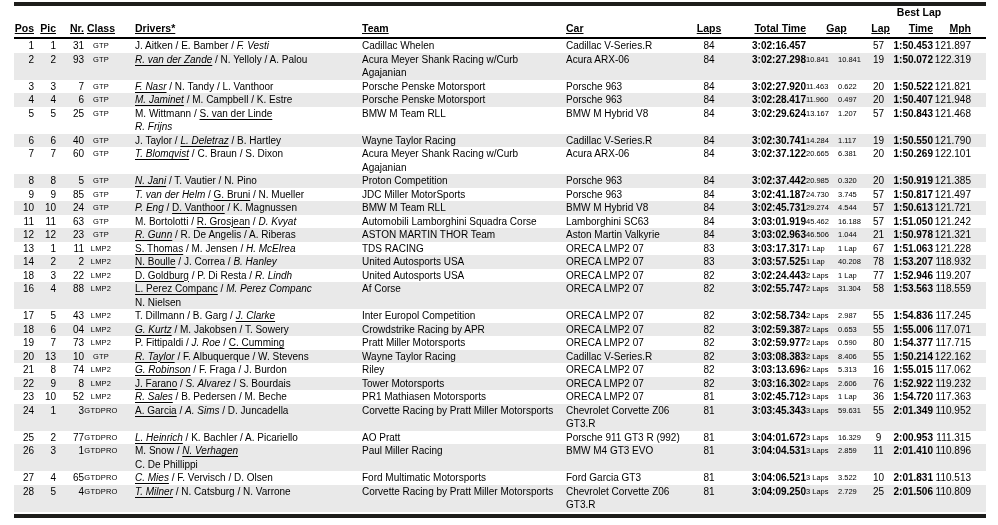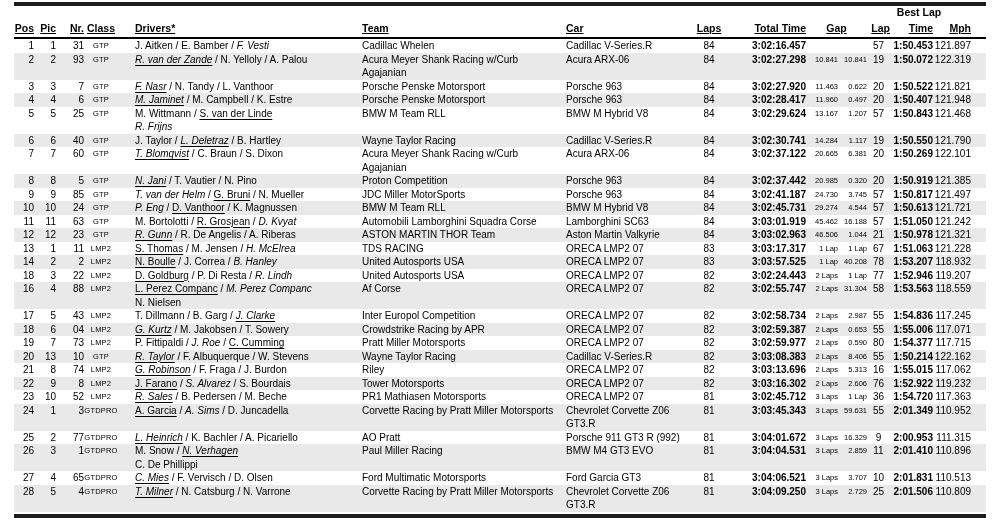--- a/index.html
+++ b/index.html
@@ -16,21 +16,21 @@
   th.best{text-align:center;}
   tbody td{font-size:10px;line-height:13.5px;}
   tbody tr:nth-child(even){background:#e9e9e9;}
   .c-pos,.c-pic,.c-nr{text-align:right;}
   .c-cls{text-align:center;font-size:7.5px;letter-spacing:.2px;}
   .c-drv{padding-left:17px;}
   .c-team{padding-left:2px;}
   .c-car{padding-left:3px;}
   .c-laps{text-align:center;}
   .c-total{text-align:right;font-weight:bold;}
-  .c-gap1,.c-gap2{text-align:right;font-size:7.5px;}
+  .c-gap1,.c-gap2{text-align:left;font-size:7.5px;}
   .c-blap{text-align:center;margin-top:13px;}
   .c-btime{text-align:right;font-weight:bold;}
   .c-bmph{text-align:right;}
   th.h-pos,th.h-pic,th.h-nr{text-align:right;}
   th.h-cls,th.h-laps,th.h-gap{text-align:center;}
   th.h-drv{text-align:left;padding-left:17px;}
   th.h-team{text-align:left;padding-left:2px;margin-left:37px;}
   th.h-car{text-align:left;padding-left:3px;}
   th.h-total,th.h-lap,th.h-time,th.h-mph{text-align:right;}
   .it{font-style:italic;}
@@ -697,21 +697,21 @@
           </td>
           <td class="c-team">
             <div>Ford Multimatic Motorsports</div>
           </td>
           <td class="c-car">
             <div>Ford Garcia GT3</div>
           </td>
           <td class="c-laps">81</td>
           <td class="c-total">3:04:06.521</td>
           <td class="c-gap1">3 Laps</td>
-          <td class="c-gap2">3.707</td>
+          <td class="c-gap2">3.522</td>
           <td class="c-blap">10</td>
           <td class="c-btime">2:01.831</td>
           <td class="c-bmph">110.513</td>
           <td class=""></td>
         </tr>
         <tr>
           <td class="c-pos">28</td>
           <td class="c-pic">5</td>
           <td class="c-nr">4</td>
           <td class="c-cls">GTDPRO</td>

